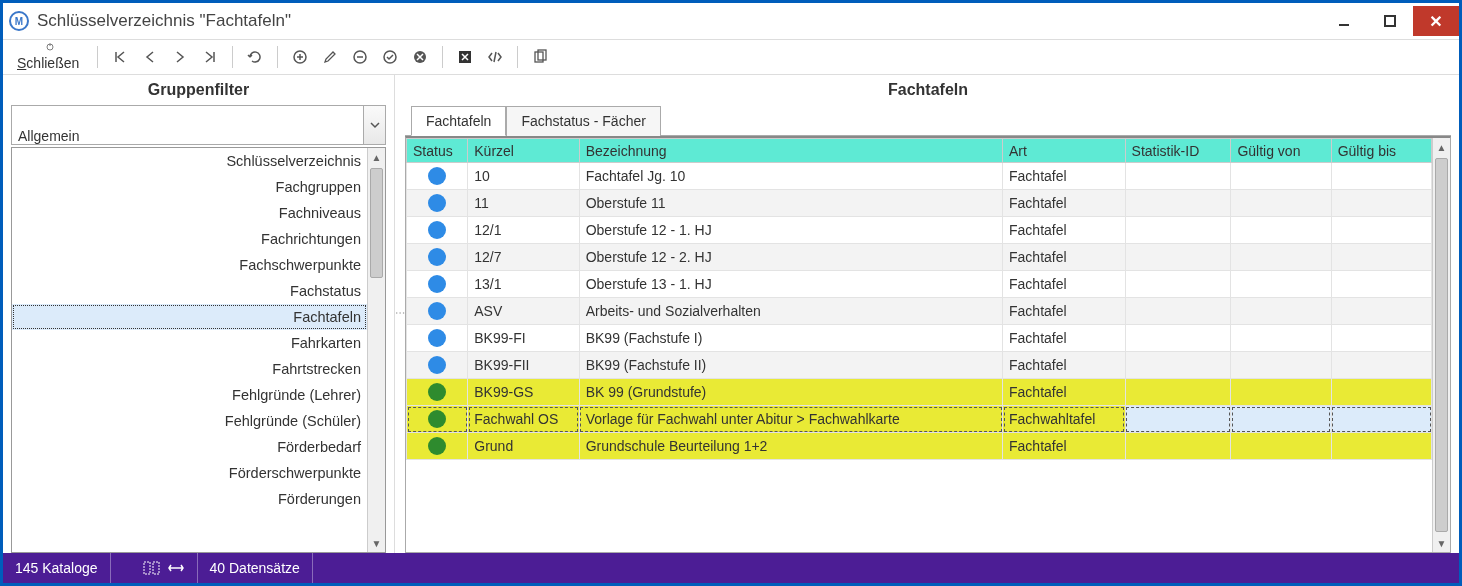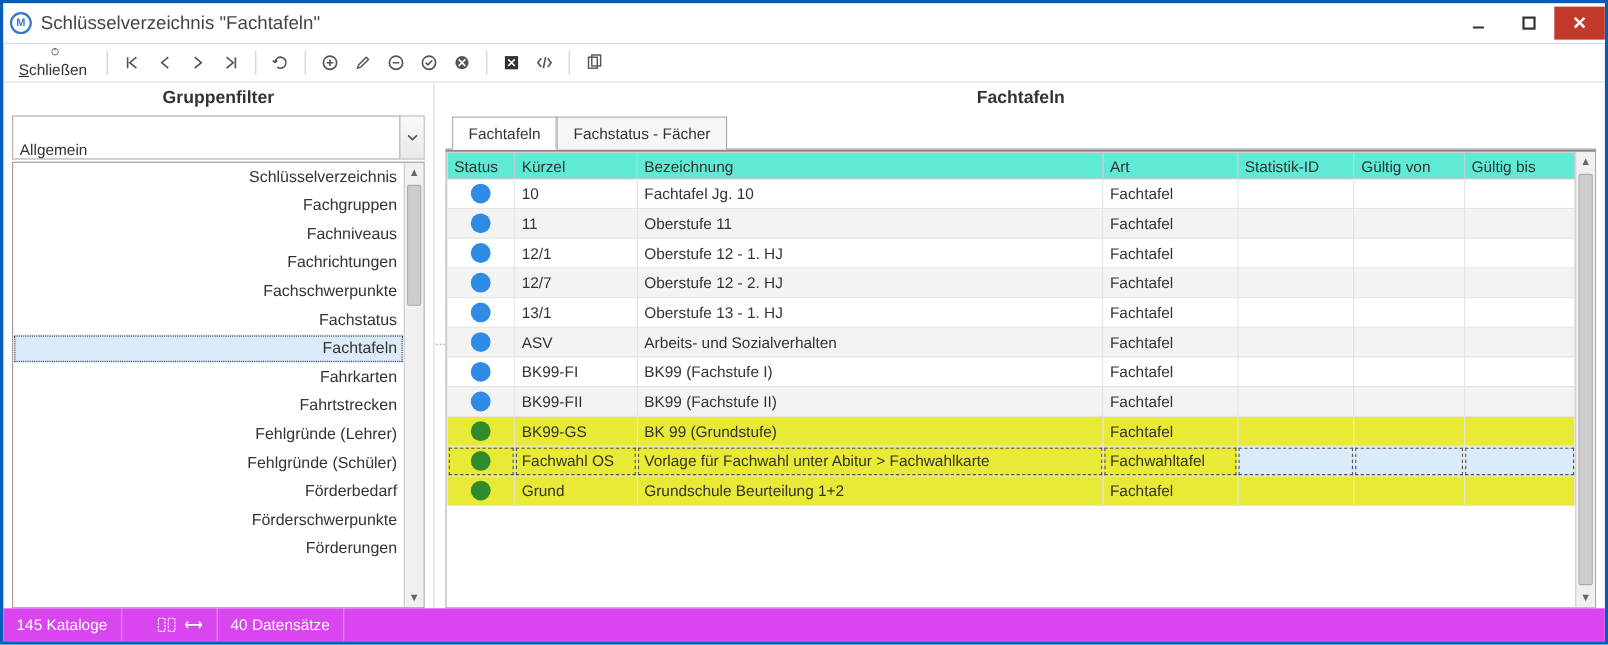--- a/index.html
+++ b/index.html
@@ -57,21 +57,21 @@
   .status-blue { background: #2e8be6; }
   .status-green { background: #2e8b2e; }
   tr.highlight td { background: #e9ea35 !important; }
   tr.selected-row td { background: #dcebfa !important; outline: 1px dashed #555; outline-offset: -2px; }
   tr.selected-row.highlight td.col-kz, tr.selected-row.highlight td.col-bz, tr.selected-row.highlight td.col-art, tr.selected-row.highlight td.col-st { background: #e9ea35 !important; }
   .grid-scroll { width: 18px; background: #f0f0f0; border-left: 1px solid #ccc; position: relative; }
   .grid-scroll .up, .grid-scroll .down { height: 18px; display:flex; align-items:center; justify-content:center; color:#666; font-size:10px;}
   .grid-scroll .thumb { position:absolute; left:2px; right:2px; top:20px; bottom:20px; background:#cdcdcd; border:1px solid #aaa; border-radius:2px;}
 
   
-  .statusbar { height: 30px; background: #d946ef; color: #fff; display: flex; align-items: center; font-size: 14px; }
+  .statusbar { height: 30px; background: #4c1d95; color: #fff; display: flex; align-items: center; font-size: 14px; }
   .statusbar .seg { padding: 0 12px; border-right: 1px solid rgba(255,255,255,0.35); height: 100%; display:flex; align-items:center; gap:6px; }
   .statusbar .icon-pair svg { stroke:#fff; }
 </style>
 </head>
 <body>
 
 <div class="titlebar">
   <div class="app-icon">M</div>
   <div class="title-text">Schlüsselverzeichnis "Fachtafeln"</div>
   <div class="titlebar-spacer"></div>

